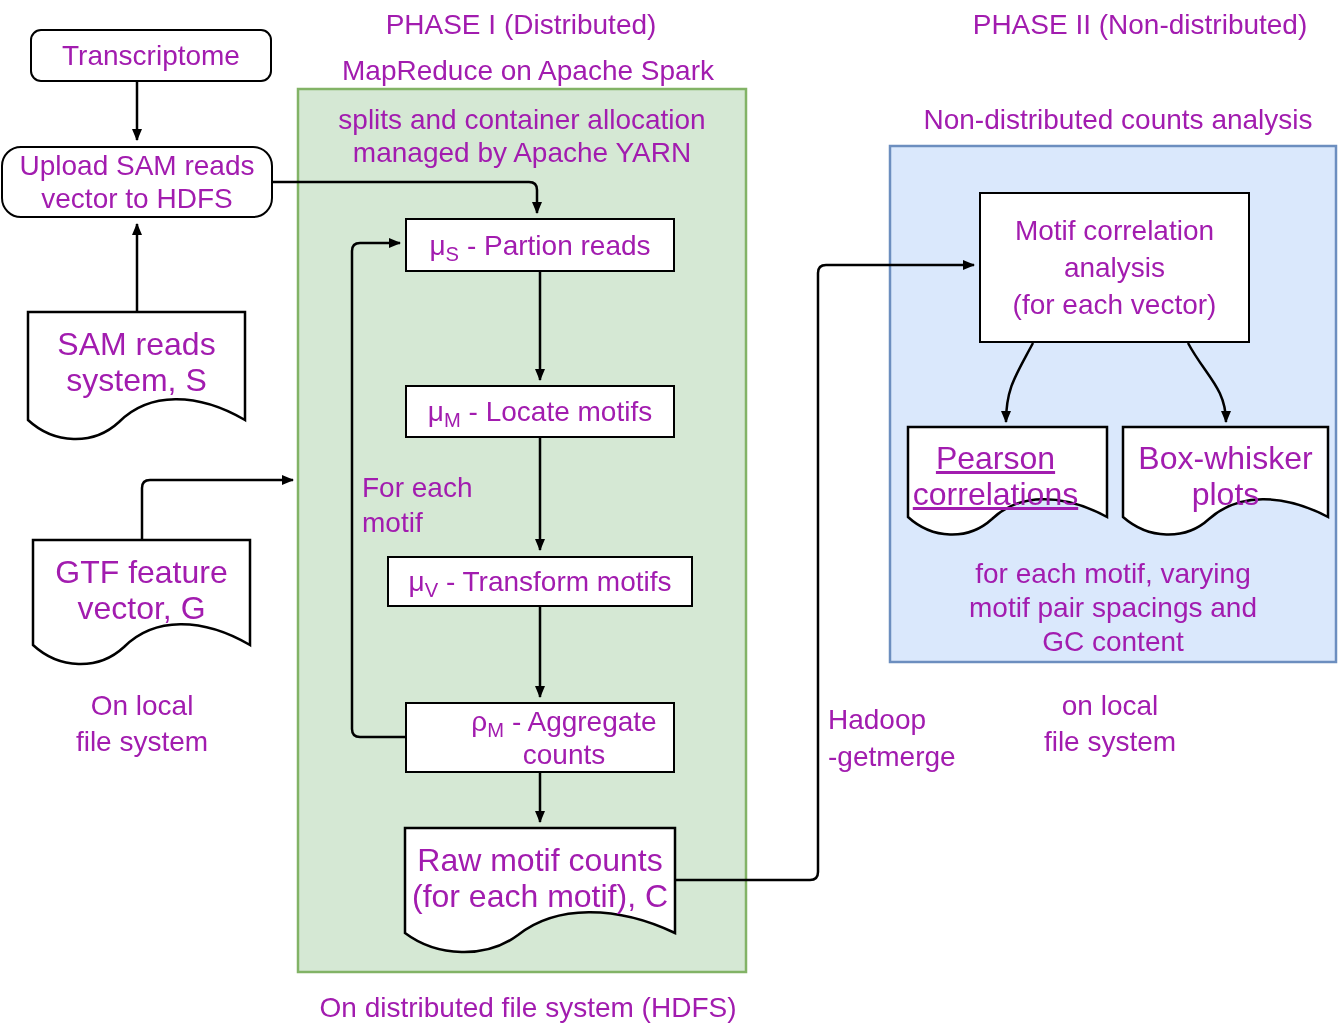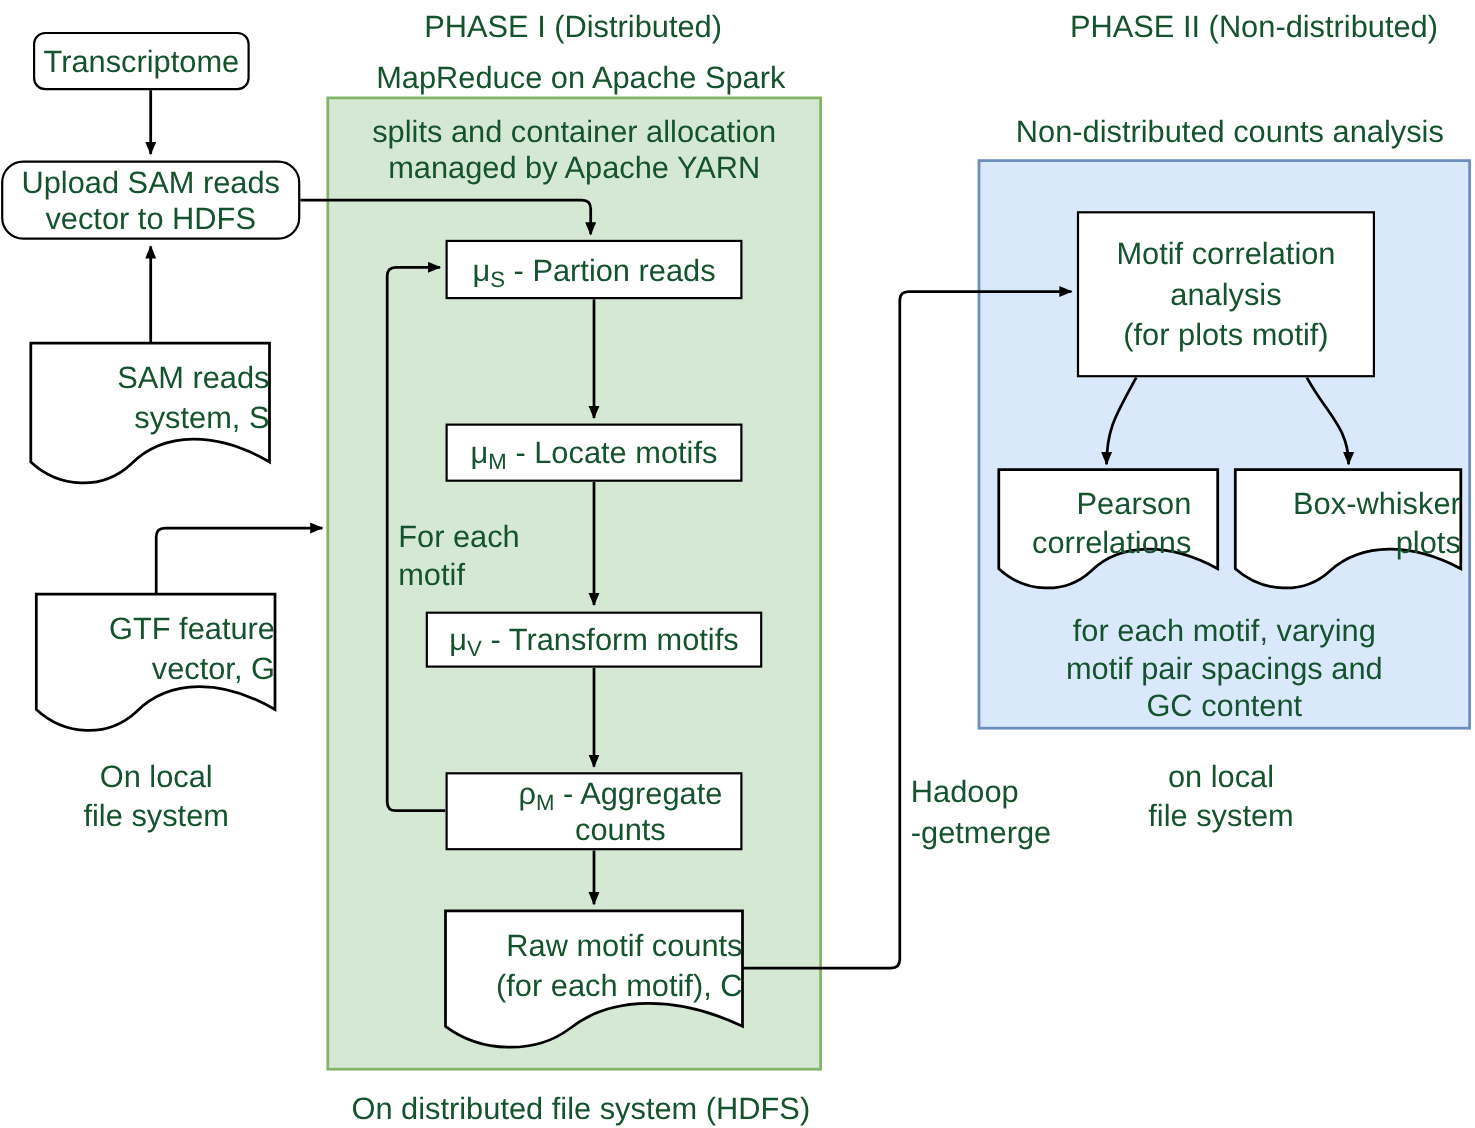--- a/index.html
+++ b/index.html
@@ -1,21 +1,21 @@
 <!DOCTYPE html>
 <html><head>
 <meta charset="utf-8">
 <style>
   html,body{margin:0;padding:0;background:#ffffff;}
   #canvas{
     position:relative;
     width:1341px;height:1025px;
     background:#ffffff;
     font-family:"Liberation Sans","DejaVu Sans",sans-serif;
-    color:#14532d;
+    color:#a21caf;
     overflow:hidden;
   }
   #wires{position:absolute;left:0;top:0;width:1341px;height:1025px;}
   .box{
     position:absolute;
     box-sizing:border-box;
     background:#ffffff;
     border:2.5px solid #000;
     display:flex;align-items:center;justify-content:center;
     text-align:center;
@@ -23,22 +23,22 @@
   }
   .txt{
     position:absolute;
     font-size:28px;line-height:34px;
     text-align:center;
     white-space:nowrap;
   }
   .txt.left{text-align:left;}
   .doc-label{
     position:absolute;
-    font-size:28px;line-height:36px;
-    text-align:right;
+    font-size:32px;line-height:36px;
+    text-align:center;
     white-space:nowrap;
   }
   sub.sym{
     font-size:0.72em;
     vertical-align:-0.28em;
     line-height:0;
   }
   .step-label{margin-left:0.28em;}
   .lh36{line-height:36px;}
   .lh35{line-height:35px;}
@@ -88,21 +88,21 @@
   <div class="txt" style="left:308px;top:103px;width:428px;line-height:33px;">
     <div>splits and container allocation</div>
     <div>managed by Apache YARN</div>
   </div>
 
   <div class="txt" style="left:940px;top:8px;width:400px;">PHASE II (Non-distributed)</div>
   <div class="txt" style="left:908px;top:103px;width:420px;">Non-distributed counts analysis</div>
 
   <div class="txt" style="left:308px;top:991px;width:440px;">On distributed file system (HDFS)</div>
 
-  <div class="box" style="left:30px;top:29px;width:197px;height:53px;border-radius:11px;">
+  <div class="box" style="left:30px;top:29px;width:242px;height:53px;border-radius:11px;">
     <span>Transcriptome</span>
   </div>
 
   <div class="box" style="left:1px;top:146px;width:272px;height:72px;border-radius:20px;">
     <div>
       <div>Upload SAM reads</div>
       <div>vector to HDFS</div>
     </div>
   </div>
 
@@ -158,25 +158,25 @@
 
   <div class="txt left" style="left:828px;top:701px;line-height:37px;">
     <div>Hadoop</div>
     <div>-getmerge</div>
   </div>
 
   <div class="box" style="left:979px;top:192px;width:271px;height:151px;line-height:37px;">
     <div>
       <div>Motif correlation</div>
       <div>analysis</div>
-      <div>(for plots motif)</div>
+      <div>(for each vector)</div>
     </div>
   </div>
 
-  <div class="doc-label" style="left:908px;top:440px;width:175px;">
+  <div class="doc-label" style="left:908px;top:440px;width:175px;text-decoration:underline;">
     <div>Pearson</div>
     <div>correlations</div>
   </div>
 
   <div class="doc-label" style="left:1123px;top:440px;width:205px;">
     <div>Box-whisker</div>
     <div>plots</div>
   </div>
 
   <div class="txt" style="left:933px;top:557px;width:360px;">

